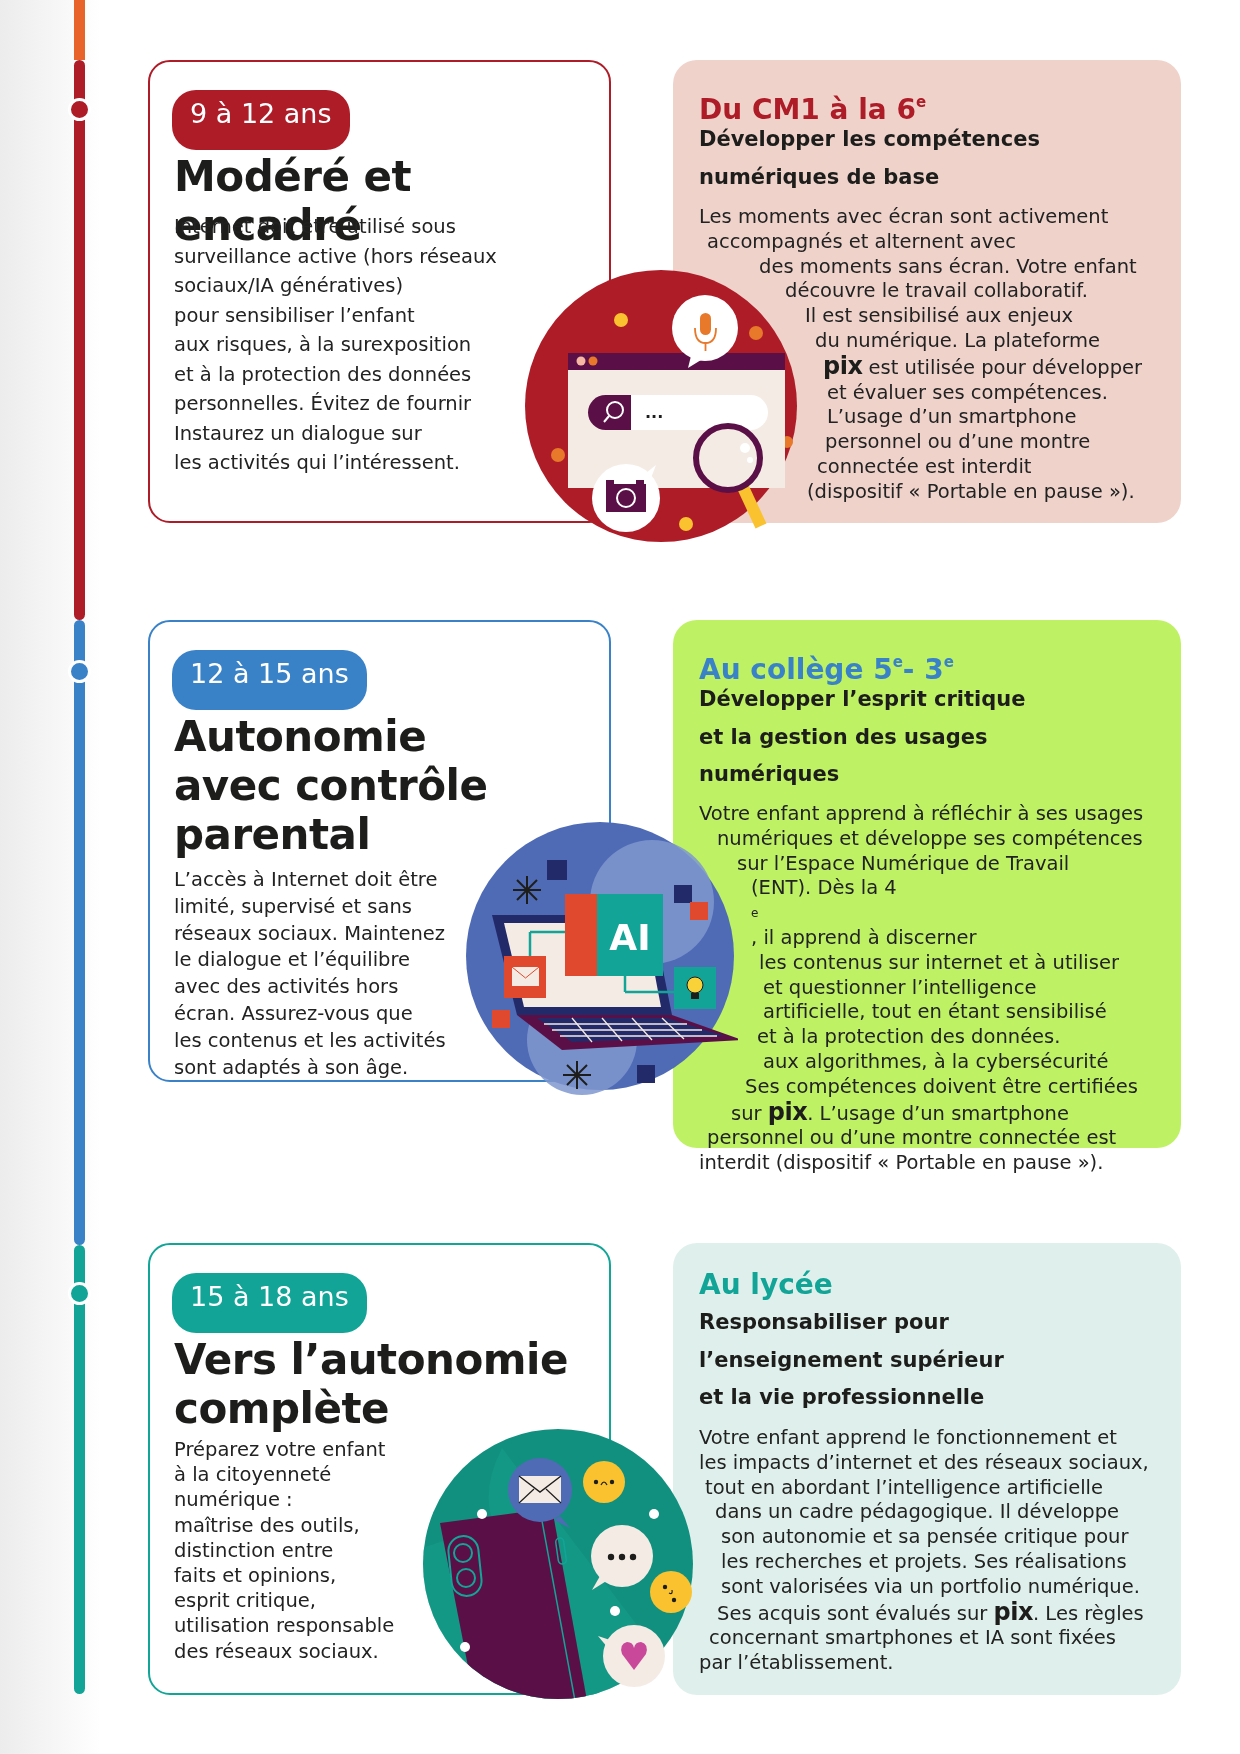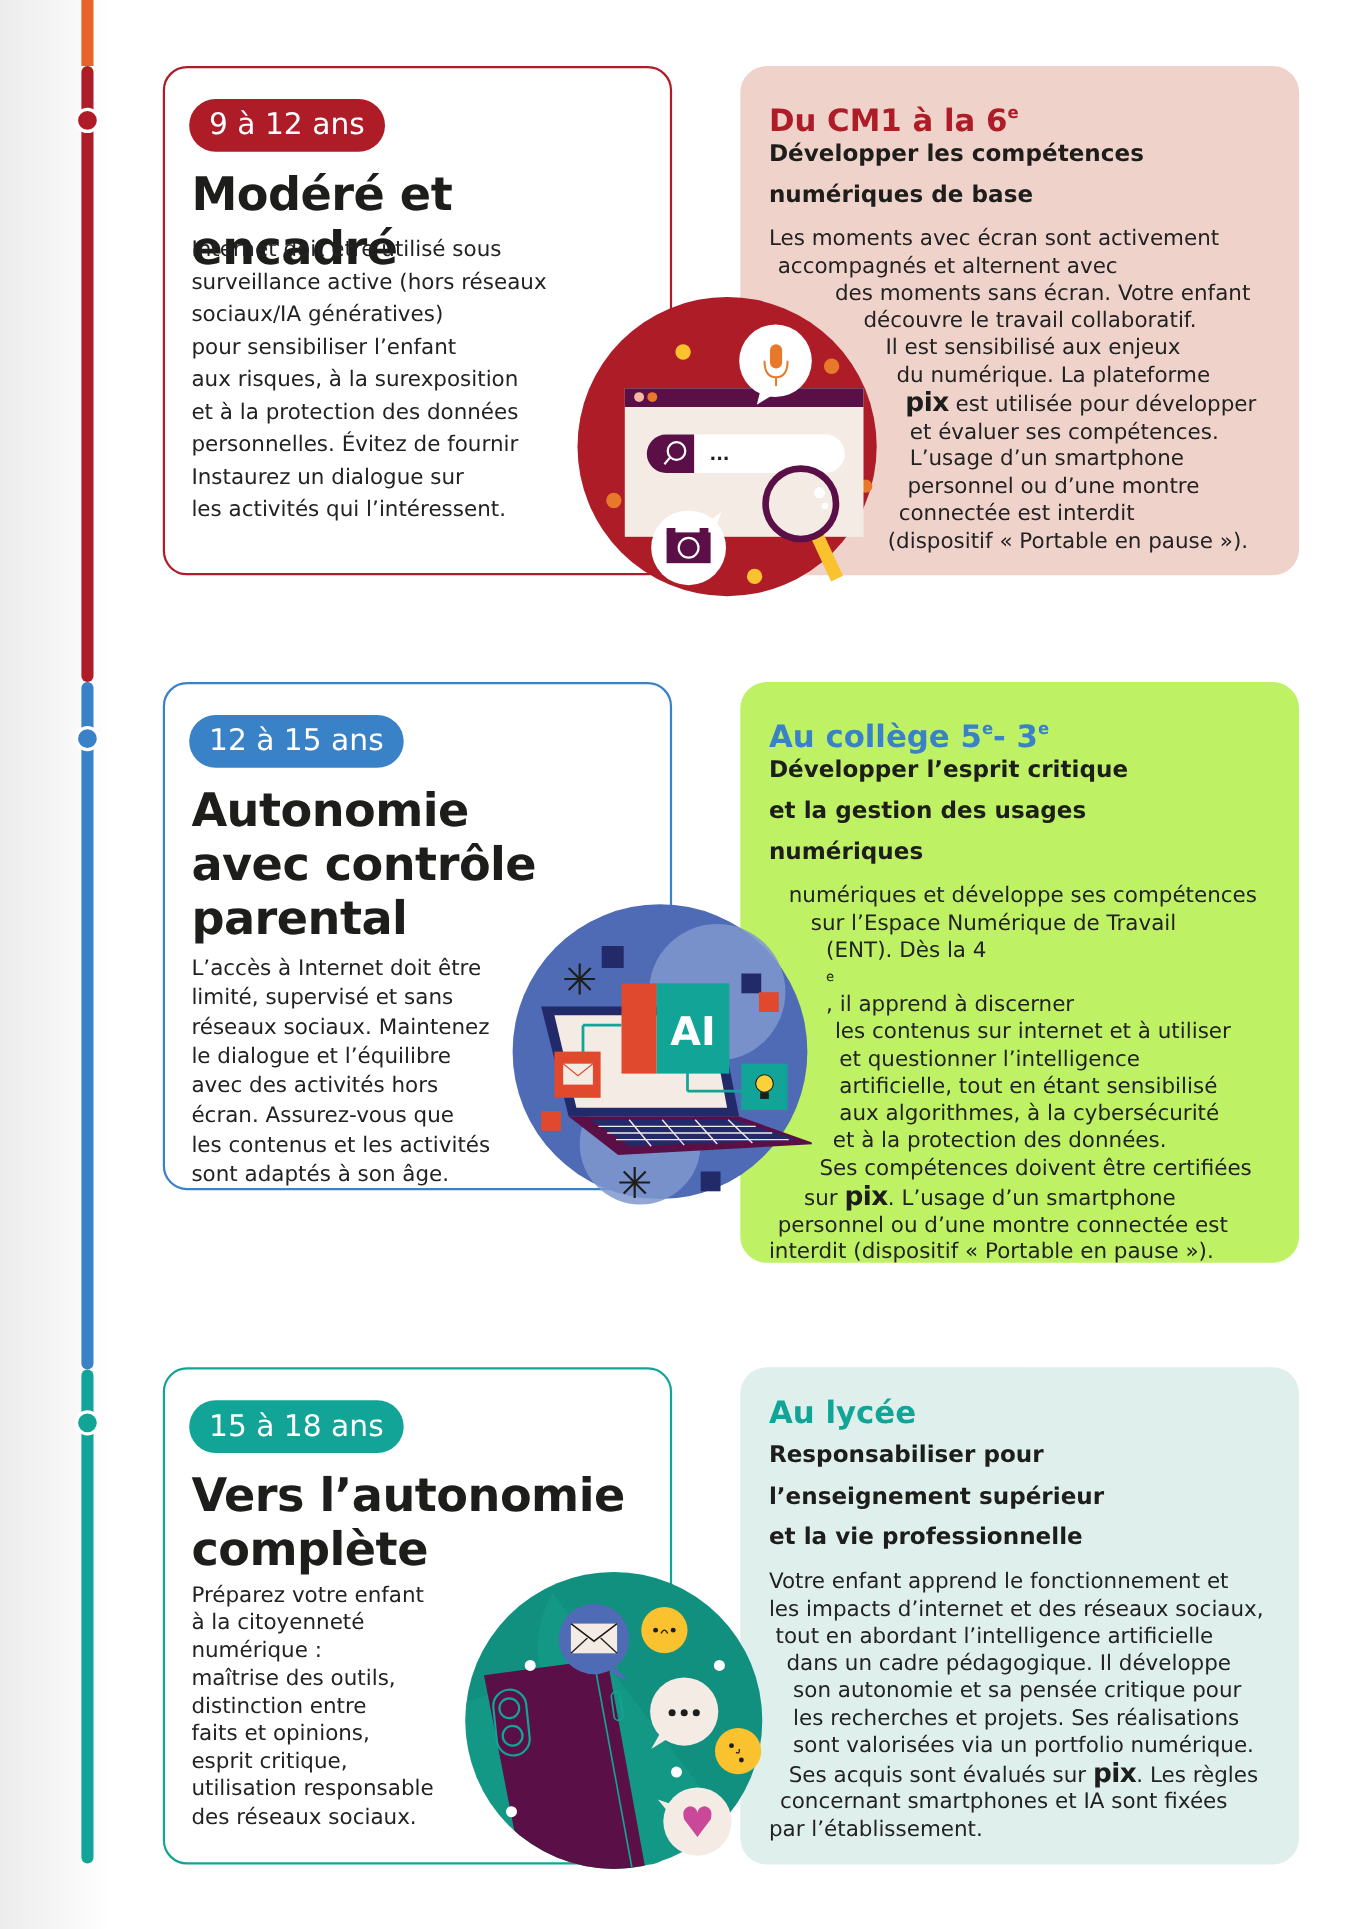--- a/index.html
+++ b/index.html
@@ -15,21 +15,21 @@
   .tl-seg { position: absolute; left: 74px; width: 11px; border-radius: 6px; }
   .tl-dot { position: absolute; left: 68px; width: 23px; height: 23px; border-radius: 50%; border: 3px solid #fff; }
 
   
   .lcard {
     position: absolute; left: 148px; width: 463px;
     background: #fff; border: 2px solid; border-radius: 22px;
   }
   .age-pill {
     position: absolute; left: 22px; top: 28px;
-    height: 48px; padding: 0 18px; border-radius: 24px;
+    height: 60px; padding: 0 18px; border-radius: 24px;
     color: #fff; font-family: "DejaVu Sans", sans-serif; font-size: 27px; line-height: 48px;
     white-space: nowrap;
   }
   .lcard h2 {
     position: absolute; left: 24px;
     font-family: "DejaVu Sans", sans-serif; font-weight: bold; font-size: 42px; line-height: 49px;
     color: #1d1d1b; letter-spacing: -0.5px;
   }
   .lcard .body {
     position: absolute; left: 24px;
@@ -182,28 +182,29 @@
   <div class="rcard" style="top:620px;height:528px;background:#bef264;">
     <div class="level" style="top:24px;color:#3a82c8;">
       <span>Au collège 5</span><sup>e</sup><span>- 3</span><sup>e</sup>
     </div>
     <h3 style="top:61px;">
       <span style="display:block">Développer l’esprit critique</span>
       <span style="display:block">et la gestion des usages</span>
       <span style="display:block">numériques</span>
     </h3>
     <div class="rbody" style="top:182px;">
+      <span>Votre enfant apprend à réfléchir à ses usages</span>
       <span style="padding-left:18px">numériques et développe ses compétences</span>
       <span style="padding-left:38px">sur l’Espace Numérique de Travail</span>
       <span style="padding-left:52px"><span style="display:inline">(ENT). Dès la 4</span><span class="sup">e</span><span style="display:inline">, il apprend à discerner</span></span>
       <span style="padding-left:60px">les contenus sur internet et à utiliser</span>
       <span style="padding-left:64px">et questionner l’intelligence</span>
       <span style="padding-left:64px">artificielle, tout en étant sensibilisé</span>
+      <span style="padding-left:58px">et à la protection des données.</span>
       <span style="padding-left:64px">aux algorithmes, à la cybersécurité</span>
-      <span style="padding-left:58px">et à la protection des données.</span>
       <span style="padding-left:46px">Ses compétences doivent être certifiées</span>
       <span style="padding-left:32px"><span style="display:inline">sur</span> <b class="pix">pix</b><span style="display:inline">. L’usage d’un smartphone</span></span>
       <span style="padding-left:8px">personnel ou d’une montre connectée est</span>
       <span>interdit (dispositif « Portable en pause »).</span>
     </div>
   </div>
 
   <svg class="illus" style="left:462px;top:820px;" width="276" height="276" viewBox="0 0 276 276">
     <circle cx="138" cy="136" r="134" fill="#4f6bb5"></circle>
     <circle cx="190" cy="82" r="62" fill="#7f98cf" opacity="0.85"></circle>

